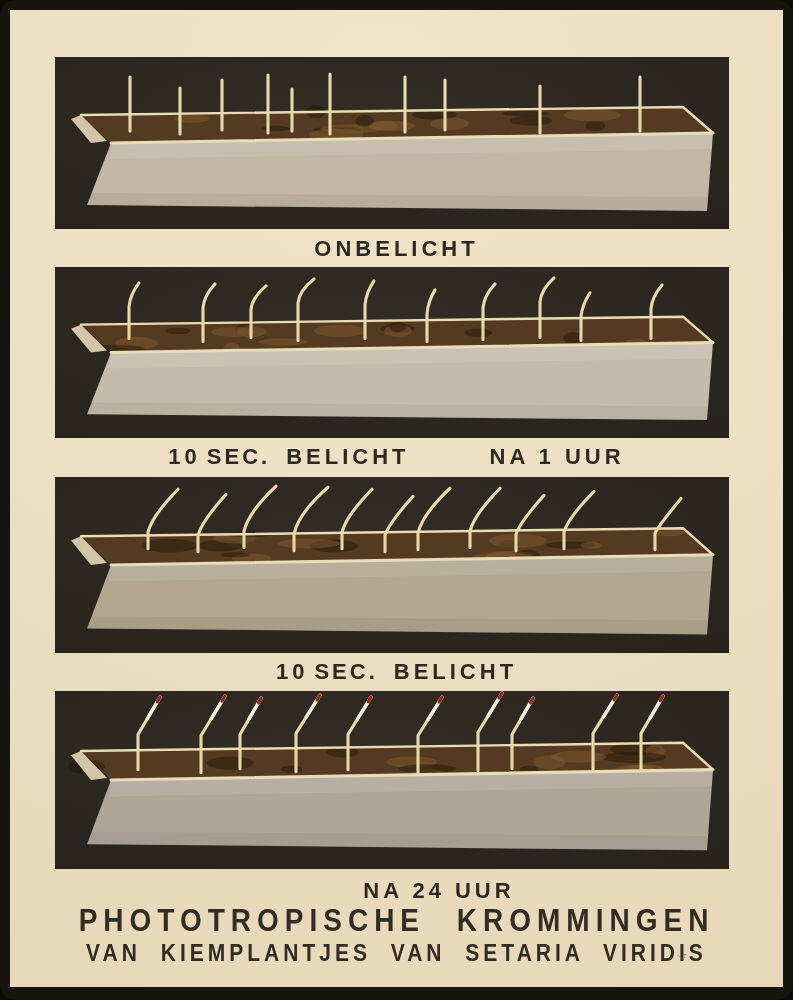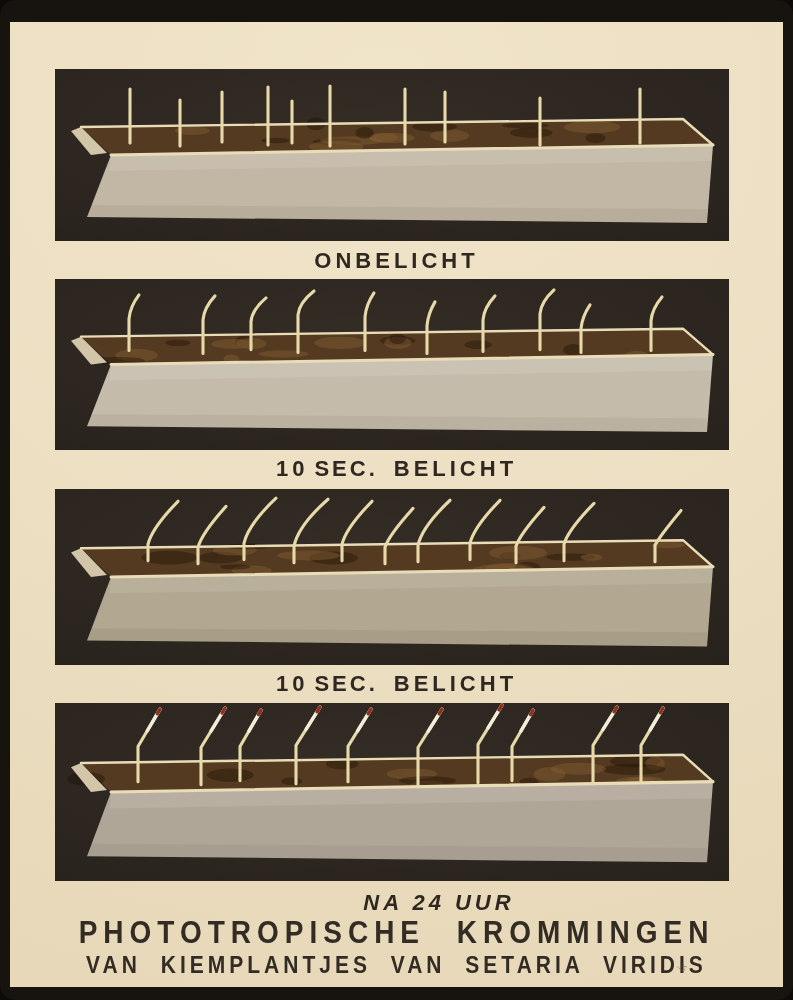--- a/index.html
+++ b/index.html
@@ -1,17 +1,17 @@
 <!DOCTYPE html>
 <html><head>
 <meta charset="utf-8">
 <style>
   html,body{margin:0;padding:0;background:#0d0b08;}
   .frame{position:relative;width:793px;height:1000px;box-sizing:border-box;
-         background:#17130e;padding:22px 10px 13px 10px;font-family:"Liberation Sans",sans-serif;border-radius:15px;}
+         background:#17130e;padding:10px 10px 13px 10px;font-family:"Liberation Sans",sans-serif;border-radius:15px;}
   .paper{position:relative;width:100%;height:100%;
          background:radial-gradient(130% 95% at 48% 8%, #f0e4c9 0%, #ecdfc2 55%, #e6d8b8 100%);
          overflow:hidden;}
   .panel-svg{position:absolute;left:45px;width:674px;display:block;
          background:radial-gradient(120% 130% at 45% 35%, #342d26 0%, #2a241e 55%, #211c17 100%);}
   .soil{fill:#543a20;}
   .innerwall{fill:#d3c6a8;}
   .front{fill:#c2b7a4;}
   svg[data-panel="1"] .front{fill:#c5bbaa;}
   svg[data-panel="2"] .front{fill:#b2a790;}
@@ -20,21 +20,21 @@
   .front-shade{fill:rgba(0,0,0,.05);}
   .rim{fill:none;stroke:#e9dcb8;stroke-width:3;stroke-linejoin:round;stroke-linecap:round;}
   .rim-back{stroke-width:2.4;}
   .caption{position:absolute;left:0;width:100%;display:flex;justify-content:center;
            align-items:baseline;font-weight:700;font-size:22px;letter-spacing:4px;
            color:#2e2821;white-space:nowrap;}
   .cap-group{display:inline-flex;align-items:flex-start;}
   .cap-unit{font-size:22px;margin-left:6px;letter-spacing:3px;}
   .cap-word2{margin-left:16px;}
   .cap-right{margin-left:80px;}
-  .cap-right-sm{margin-left:85px;font-style:italic;}
+  .cap-right-sm{margin-left:85px;}
   .title{position:absolute;left:0;width:100%;text-align:center;font-weight:700;
          color:#332c24;white-space:nowrap;}
   .title-1{top:895px;font-size:28px;letter-spacing:6px;word-spacing:18px;transform:scaleY(1.12);}
   .title-2{top:931px;font-size:21px;letter-spacing:4px;word-spacing:10px;transform:scaleY(1.10);}
   .pencil{position:absolute;top:938px;left:668px;font:italic 12px "Liberation Serif",serif;
           color:rgba(100,88,64,.55);transform:rotate(-58deg);}
 </style>
 </head>
 <body>
 
@@ -122,20 +122,21 @@
           <path d="M526 74 L526 50 Q527 38 535 26" fill="none" stroke="#e7d9a9" stroke-width="3.1" stroke-linecap="round" stroke-linejoin="round"></path>
           <path d="M596 72 L596 42 Q597 30 607 18" fill="none" stroke="#e7d9a9" stroke-width="3.1" stroke-linecap="round" stroke-linejoin="round"></path>
         </g>
     </svg>
     <div class="caption" style="top:434px">
       <span class="cap-group">
         <span>10</span>
         <span class="cap-unit">SEC.</span>
         <span class="cap-word2">BELICHT</span>
       </span>
+      <span class="cap-right">NA 1 UUR</span>
     </div>
 
     <svg class="panel-svg" data-panel="2" style="top:467px;height:176px" viewBox="0 0 674 172" preserveAspectRatio="none">
       <polygon class="soil" points="26,58 628,50 658,76 56,86"></polygon>
       <g>
           <ellipse cx="196.62331935949624" cy="79.63768656551838" rx="20.020912183448672" ry="4.8736656627152115" fill="rgba(125,90,48,.5)"></ellipse>
           <ellipse cx="278.59785977751017" cy="67.43454701825976" rx="24.37972686998546" ry="6.272483711014502" fill="rgba(25,14,4,.38)"></ellipse>
           <ellipse cx="253.50369421765208" cy="64.9812819417566" rx="31.34193635173142" ry="4.8249010387808084" fill="rgba(125,90,48,.5)"></ellipse>
           <ellipse cx="165.35412778146565" cy="67.07831305731088" rx="21.55515081062913" ry="5.737910341122188" fill="rgba(25,14,4,.38)"></ellipse>
           <ellipse cx="455.21892031654716" cy="77.79158216062933" rx="24.430022234097123" ry="5.575186195666902" fill="rgba(125,90,48,.5)"></ellipse>

